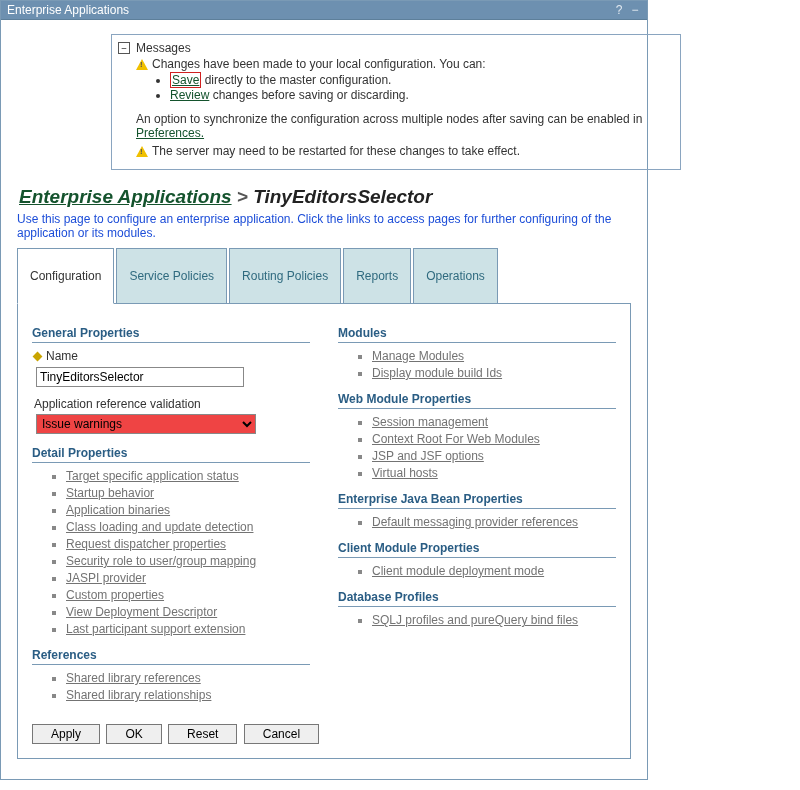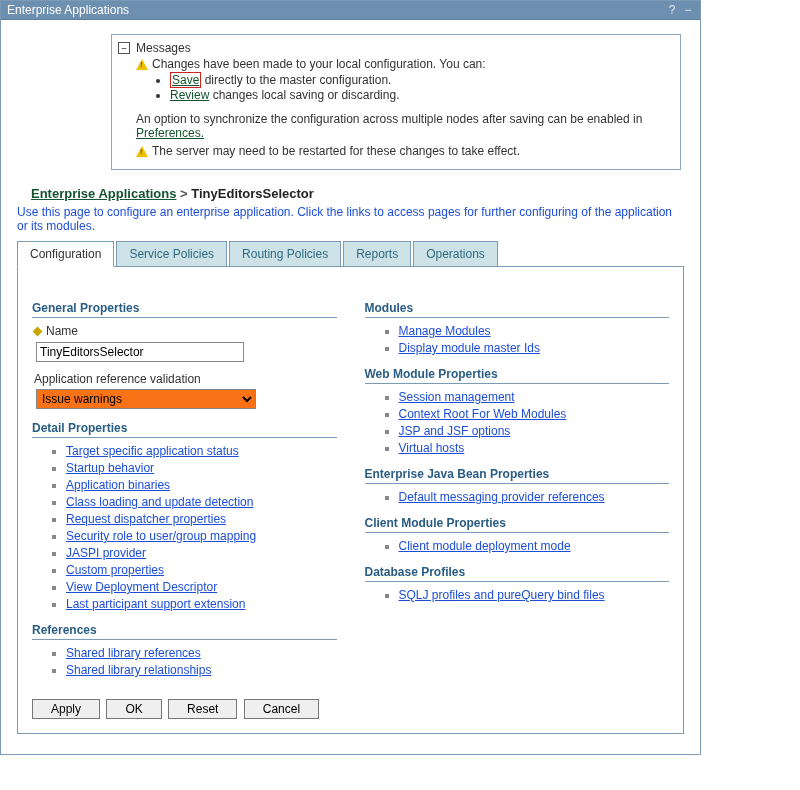--- a/index.html
+++ b/index.html
@@ -4,21 +4,21 @@
 <style>
   body {
     margin: 0;
     padding: 0;
     font-family: Arial, Helvetica, sans-serif;
     font-size: 12px;
     background: #fff;
     color: #000;
   }
   .panel {
-    width: 701px;
+    width: 648px;
     box-sizing: border-box;
     border: 1px solid #7a9ab5;
     margin: 0;
   }
   .titlebar {
     background: #6d90b0;
     color: #fff;
     padding: 2px 6px;
     font-size: 12px;
     display: flex;
@@ -93,43 +93,44 @@
     margin: 2px 0 6px 34px;
     padding: 0;
   }
   ul.bullets li { margin: 1px 0; }
   a.link { color: #14532d; text-decoration: underline; cursor: pointer; }
   .save-highlight {
     border: 1px solid #d02020;
     padding: 0 1px;
   }
   .breadcrumb {
-    margin: 2px 2px 4px 16px;
-    font-size: 13px;
+    margin: 2px 2px 4px 4px;
+    font-size: 19px;
+    font-style: italic;
   }
   .breadcrumb a { font-weight: bold; }
   .breadcrumb .gt { color: #555; font-weight: bold; }
   .breadcrumb .current { font-weight: bold; color: #222; }
   .page-desc {
     margin: 2px 2px 8px 2px;
     font-size: 12px;
     color: #1d4ed8;
   }
   .tabs-row {
     display: flex;
     align-items: flex-end;
     margin: 0 2px -1px 2px;
     position: relative;
     z-index: 2;
   }
   .tab {
     border: 1px solid #7a9ab5;
     background: #cde2e6;
     color: #2f6a7f;
-    padding: 5px 12px;
+    padding: 20px 12px;
     margin-right: 2px;
     border-bottom: 1px solid #7a9ab5;
     cursor: pointer;
     font-size: 12px;
   }
   .tab.active {
     background: #fff;
     color: #333;
     border-bottom: 1px solid #fff;
   }
@@ -143,56 +144,56 @@
   .cols { display: flex; gap: 28px; }
   .col { flex: 1; min-width: 0; }
   .section-title {
     color: #2a5d84;
     font-weight: bold;
     font-size: 12px;
     border-bottom: 1px solid #7a9ab5;
     padding-bottom: 2px;
     margin: 12px 0 6px 0;
   }
-  .section-title.first { margin-top: 16px; }
+  .section-title.first { margin-top: 4px; }
   .field-row { margin: 4px 0 0 2px; }
   .diamond {
     display: inline-block;
     width: 7px;
     height: 7px;
     background: #c9a400;
     transform: rotate(45deg);
     margin-right: 5px;
     vertical-align: middle;
   }
   input[type="text"].fld {
     width: 200px;
     border: 1px solid #888;
     padding: 2px 3px;
     font-size: 12px;
     margin: 4px 0 6px 2px;
   }
   select.fld {
     width: 220px;
     border: 1px solid #888;
-    background: #f97316;
+    background: #ef4444;
     padding: 1px;
     font-size: 12px;
     margin: 3px 0 0 2px;
   }
   ul.prop-list {
     list-style: square;
     margin: 4px 0 4px 34px;
     padding: 0;
   }
   ul.prop-list li {
     margin: 3px 0;
     color: #888;
   }
-  ul.prop-list li a { color: #1d4ed8; }
+  ul.prop-list li a { color: #737373; }
   .btn-row { margin-top: 18px; }
   button.btn {
     background: #efefef;
     border: 1px solid #777;
     padding: 2px 18px;
     font-size: 12px;
     cursor: pointer;
     margin-right: 3px;
   }
 </style>
@@ -216,21 +217,21 @@
       </div>
       <div class="msg-block">
         <div class="msg-line">
           <span class="warn-icon"></span><span>Changes have been made to your local configuration. You can:</span>
         </div>
         <ul class="bullets">
           <li>
             <a class="link save-highlight">Save</a><span> directly to the master configuration.</span>
           </li>
           <li>
-            <a class="link">Review</a><span> changes local saving or discarding.</span>
+            <a class="link">Review</a><span> changes before saving or discarding.</span>
           </li>
         </ul>
         <div class="msg-line" style="margin-top:10px;">
           <span>An option to synchronize the configuration across multiple nodes after saving can be enabled in </span><a class="link">Preferences.</a>
         </div>
         <div class="msg-line" style="margin-top:4px;">
           <span class="warn-icon"></span><span>The server may need to be restarted for these changes to take effect.</span>
         </div>
       </div>
     </div>
@@ -284,21 +285,21 @@
           <ul class="prop-list">
             <li><a class="link">Shared library references</a></li>
             <li><a class="link">Shared library relationships</a></li>
           </ul>
         </div>
 
         <div class="col">
           <div class="section-title first">Modules</div>
           <ul class="prop-list">
             <li><a class="link">Manage Modules</a></li>
-            <li><a class="link">Display module master Ids</a></li>
+            <li><a class="link">Display module build Ids</a></li>
           </ul>
 
           <div class="section-title">Web Module Properties</div>
           <ul class="prop-list">
             <li><a class="link">Session management</a></li>
             <li><a class="link">Context Root For Web Modules</a></li>
             <li><a class="link">JSP and JSF options</a></li>
             <li><a class="link">Virtual hosts</a></li>
           </ul>
 

